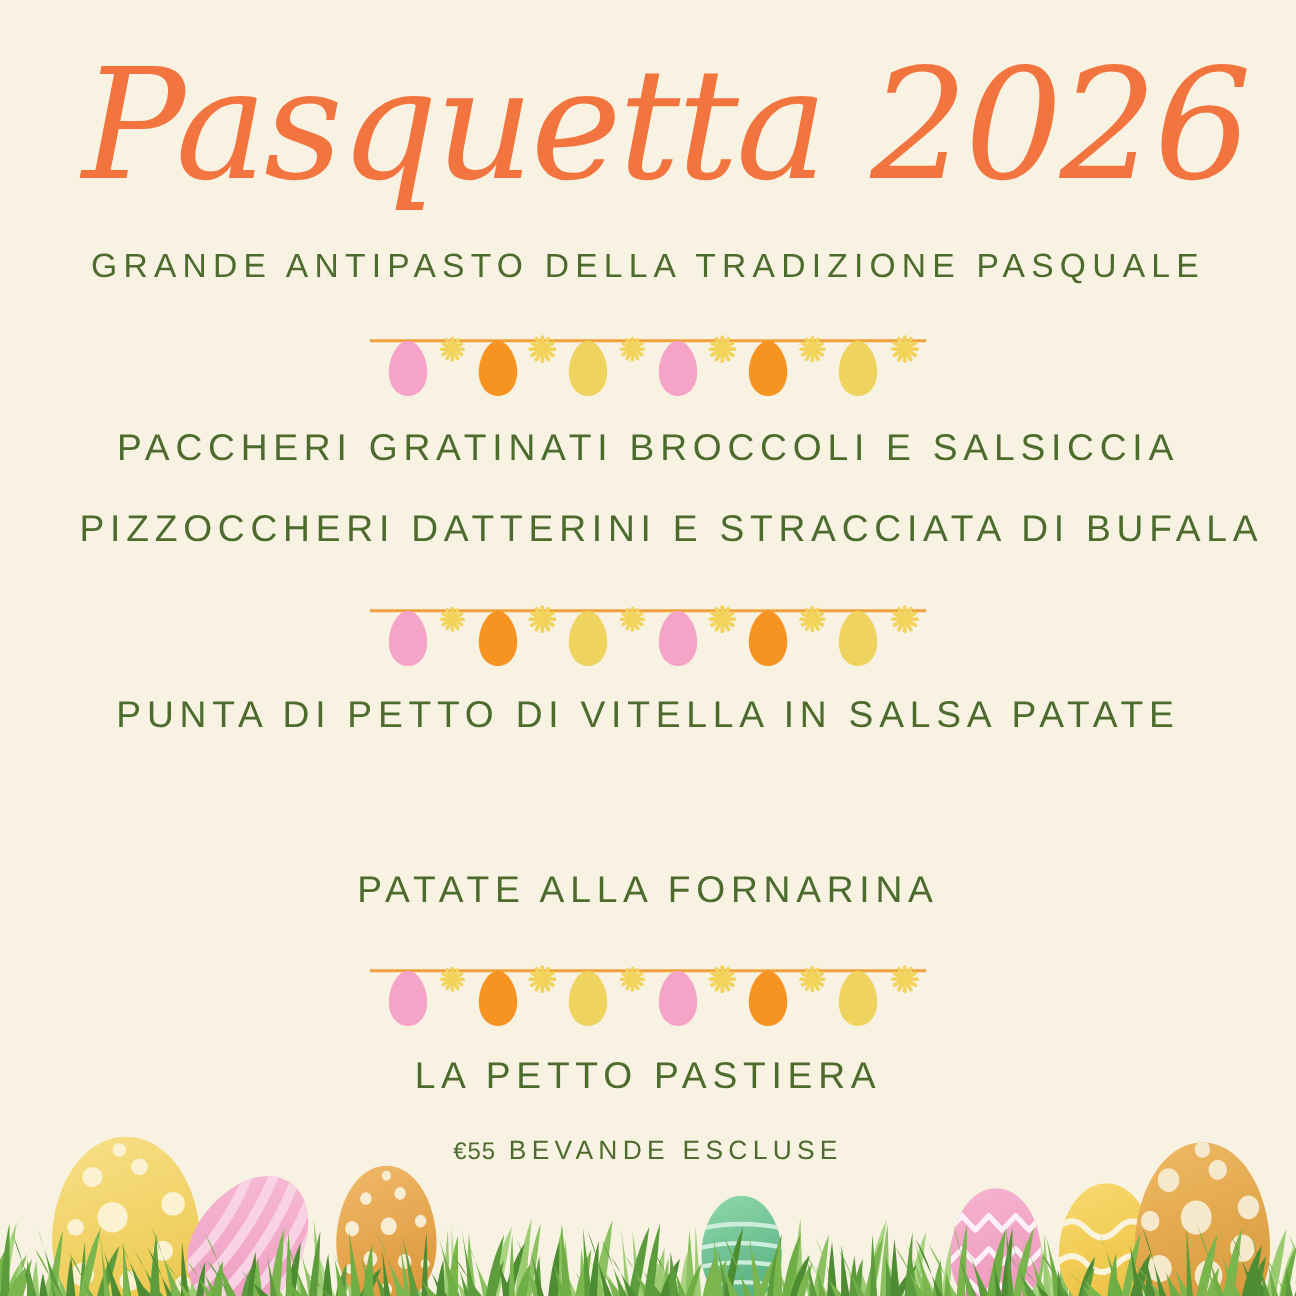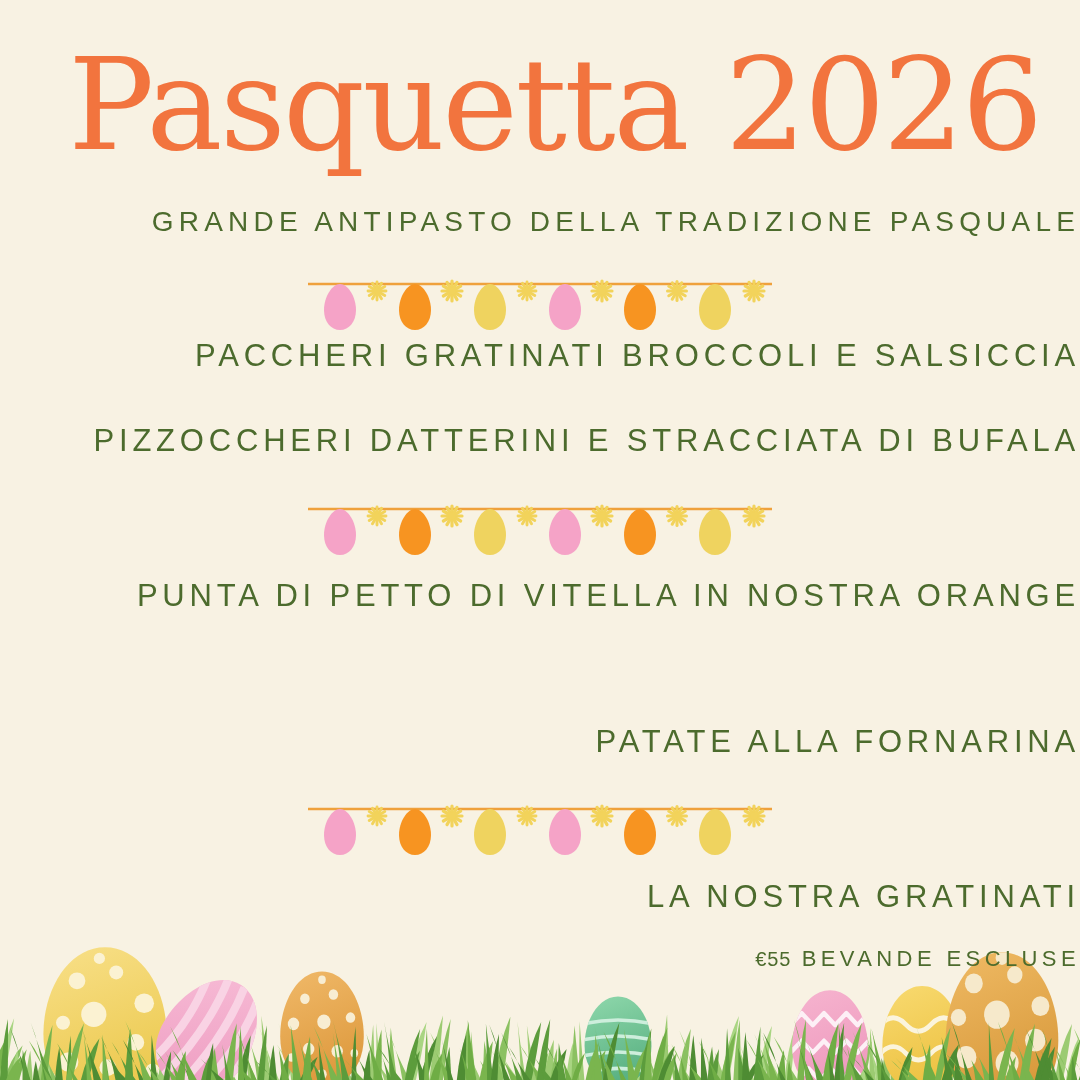--- a/index.html
+++ b/index.html
@@ -4,32 +4,32 @@
 <style>
   html,body{margin:0;padding:0;background:#e9e4d5;}
   .canvas{
     position:relative;width:1080px;height:1080px;margin:0 auto;
     background:#F8F2E3;overflow:hidden;
     font-family:"Liberation Sans",sans-serif;
   }
   .title{
     position:absolute;top:4px;left:0;right:0;height:200px;
     display:flex;align-items:center;justify-content:center;
-    font-family:"DejaVu Serif",serif;
+    font-family:"DejaVu Serif",serif;font-style:italic;
     font-size:128px;color:#F2743E;white-space:nowrap;
     letter-spacing:-0.02em;
     padding-left:29px;
   }
   .caps{
-    position:absolute;left:0;right:0;text-align:right;
+    position:absolute;left:0;right:0;text-align:center;
     color:#4C6B2D;white-space:nowrap;
   }
   .subtitle{top:206px;font-size:28px;letter-spacing:0.185em;}
   .item{font-size:31px;letter-spacing:0.155em;}
-  .item-1{top:338px;}
+  .item-1{top:355px;}
   .item-2{top:423px;margin-left:39px;}
   .item-3{top:578px;}
   .item-4{top:651px;}
   .item-5{top:724px;}
   .dessert{top:879px;}
   .price-line{top:946px;font-size:22px;letter-spacing:0.2em;z-index:5;}
   .price{font-size:20px;letter-spacing:0.04em;}
   .garland{position:absolute;left:308px;width:464px;height:64px;}
   .garland-1{top:274px;}
   .garland-2{top:499px;}
@@ -112,28 +112,28 @@
       <use href="#garland"></use>
     </svg>
 
   <div class="caps item item-1">PACCHERI GRATINATI BROCCOLI E SALSICCIA</div>
   <div class="caps item item-2">PIZZOCCHERI DATTERINI E STRACCIATA DI BUFALA</div>
 
   <svg class="garland garland-2" viewBox="0 0 464 64">
       <use href="#garland"></use>
     </svg>
 
-  <div class="caps item item-3">PUNTA DI PETTO DI VITELLA IN NOSTRA ORANGE</div>
+  <div class="caps item item-3">PUNTA DI PETTO DI VITELLA IN SALSA PATATE</div>
   <div class="caps item item-5">PATATE ALLA FORNARINA</div>
 
   <svg class="garland garland-3" viewBox="0 0 464 64">
       <use href="#garland"></use>
     </svg>
 
-  <div class="caps item dessert">LA NOSTRA GRATINATI</div>
+  <div class="caps item dessert">LA PETTO PASTIERA</div>
 
   <div class="caps price-line">
     <span class="price">€55</span>
     <span>BEVANDE ESCLUSE</span>
   </div>
 
   <svg id="bottom-deco" class="bottom-deco" viewBox="0 0 1080 142">
 
     <g id="grass-back">
         <path d="M-9.6,143 Q-9.1,119.0 -8.0,103.0 Q-4.3,125.0 -0.7,143 Z" fill="#A9D582"></path>

